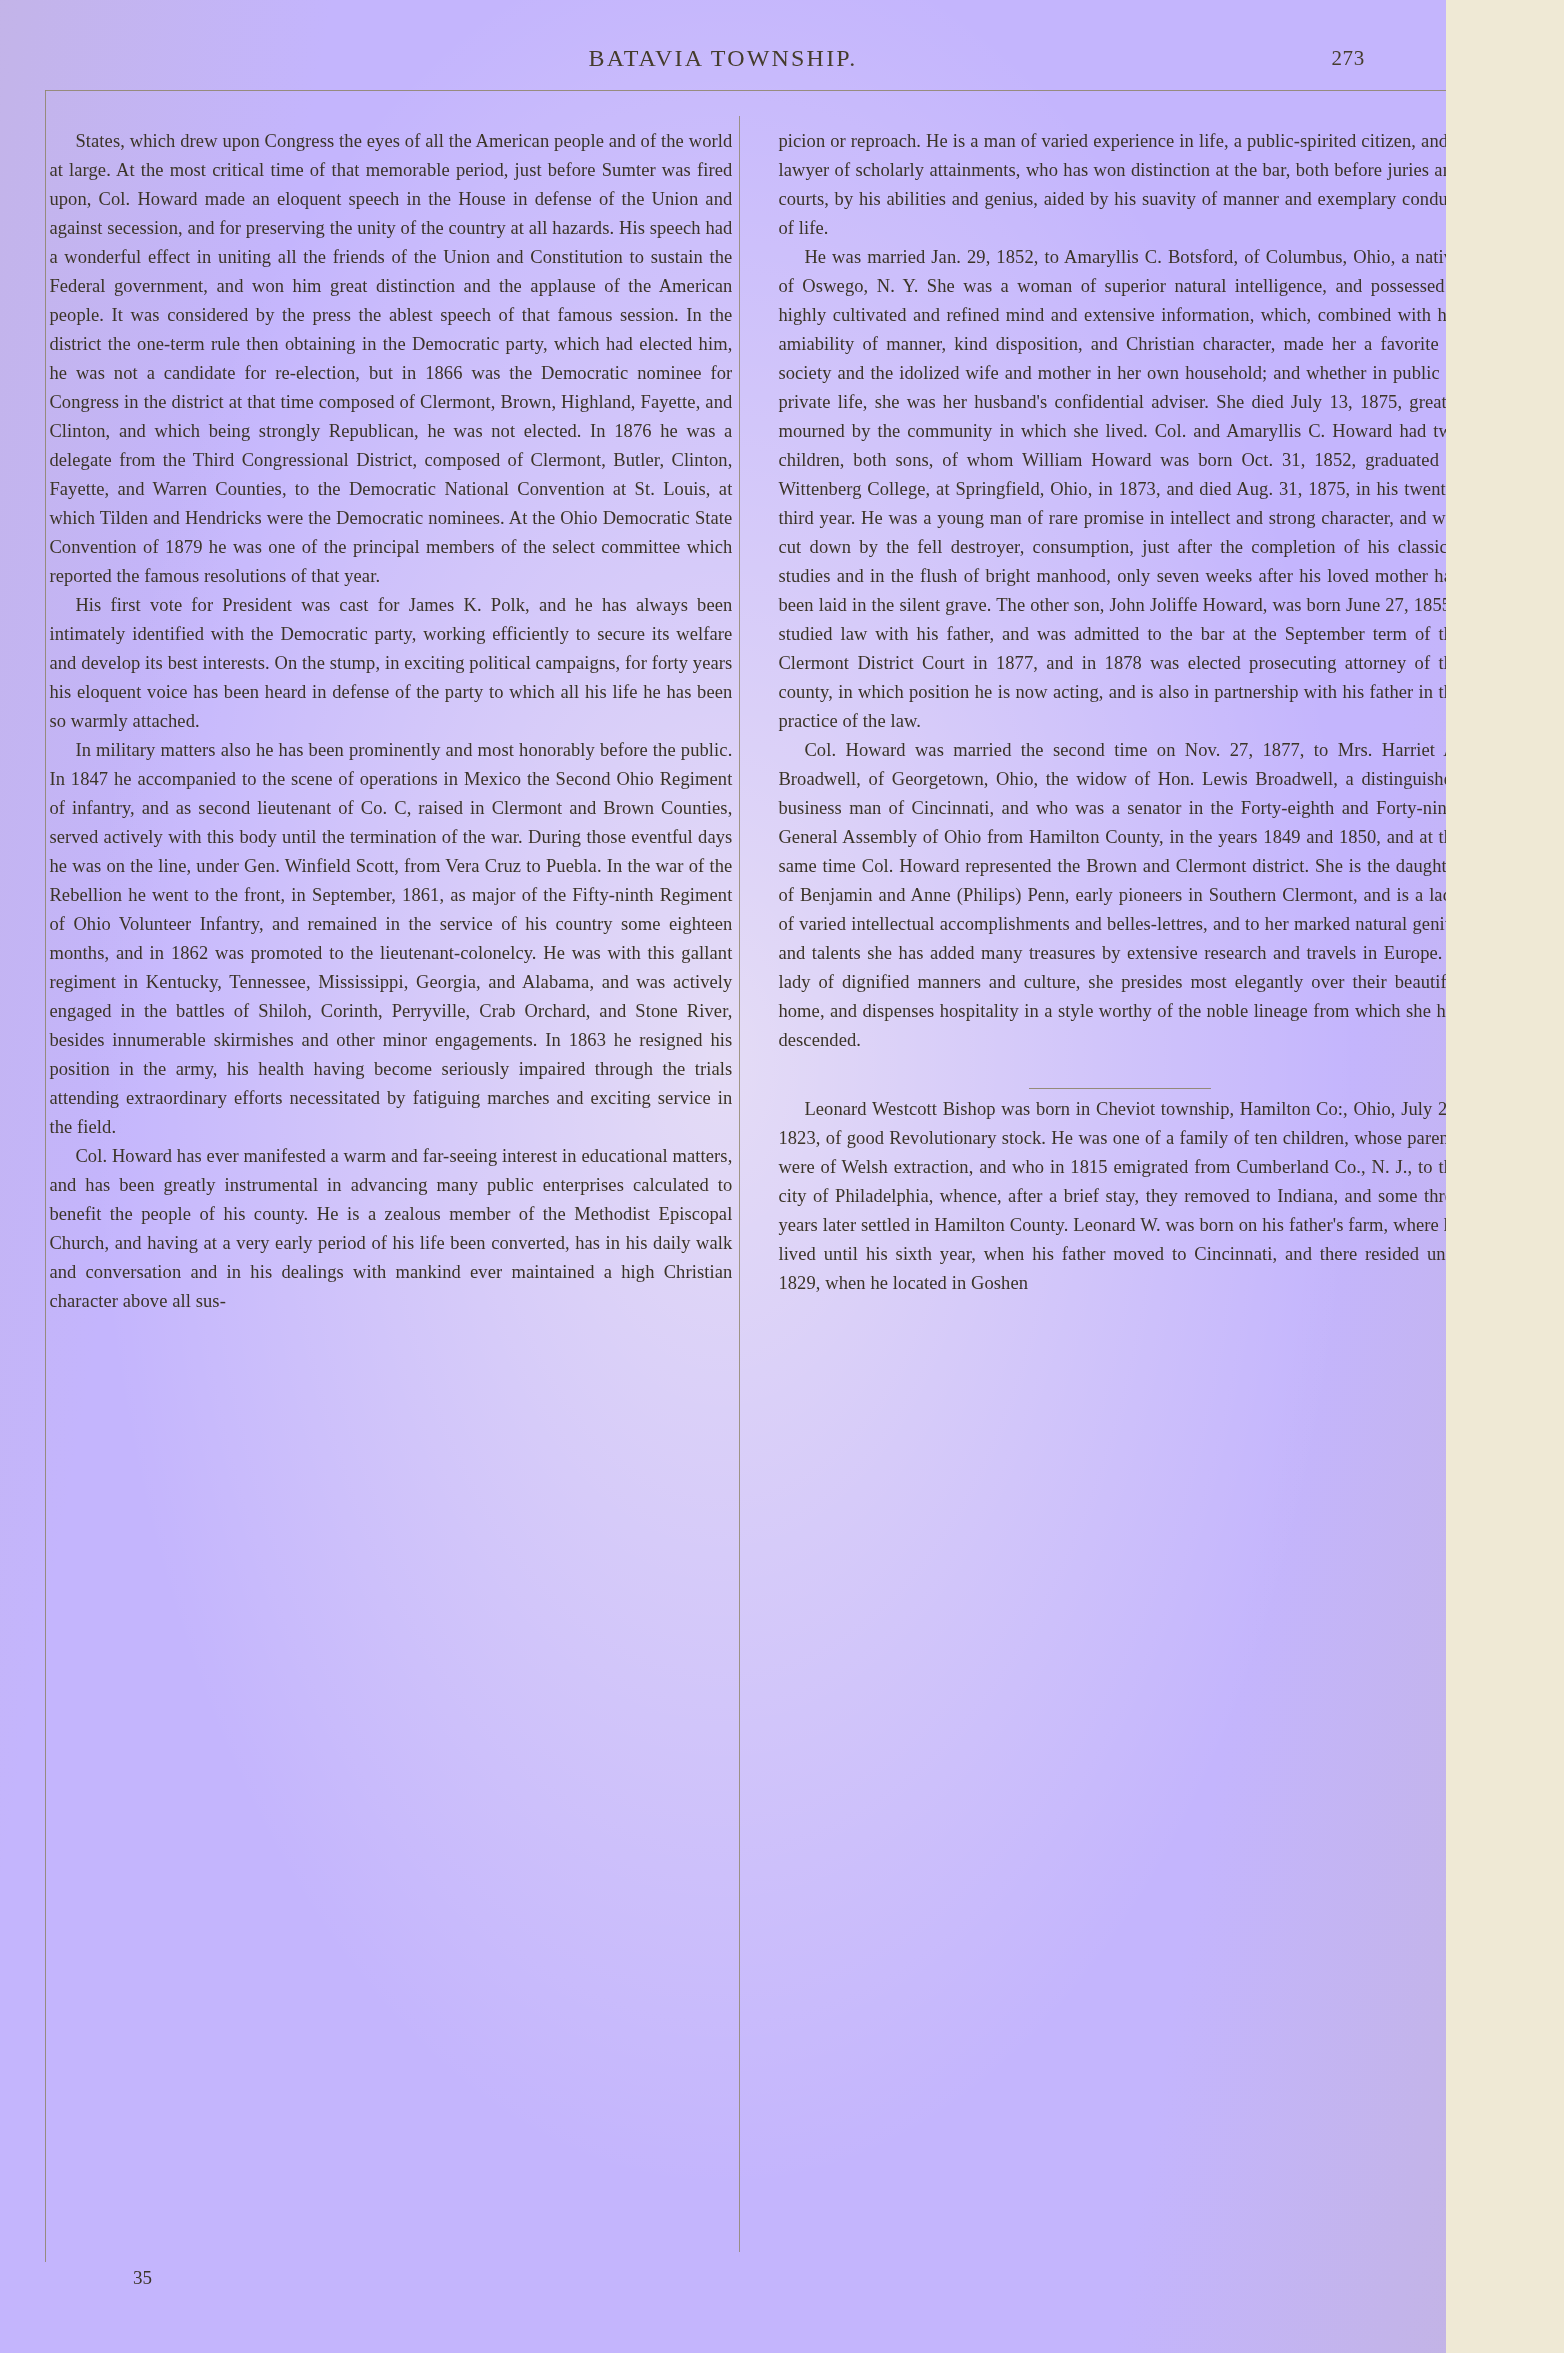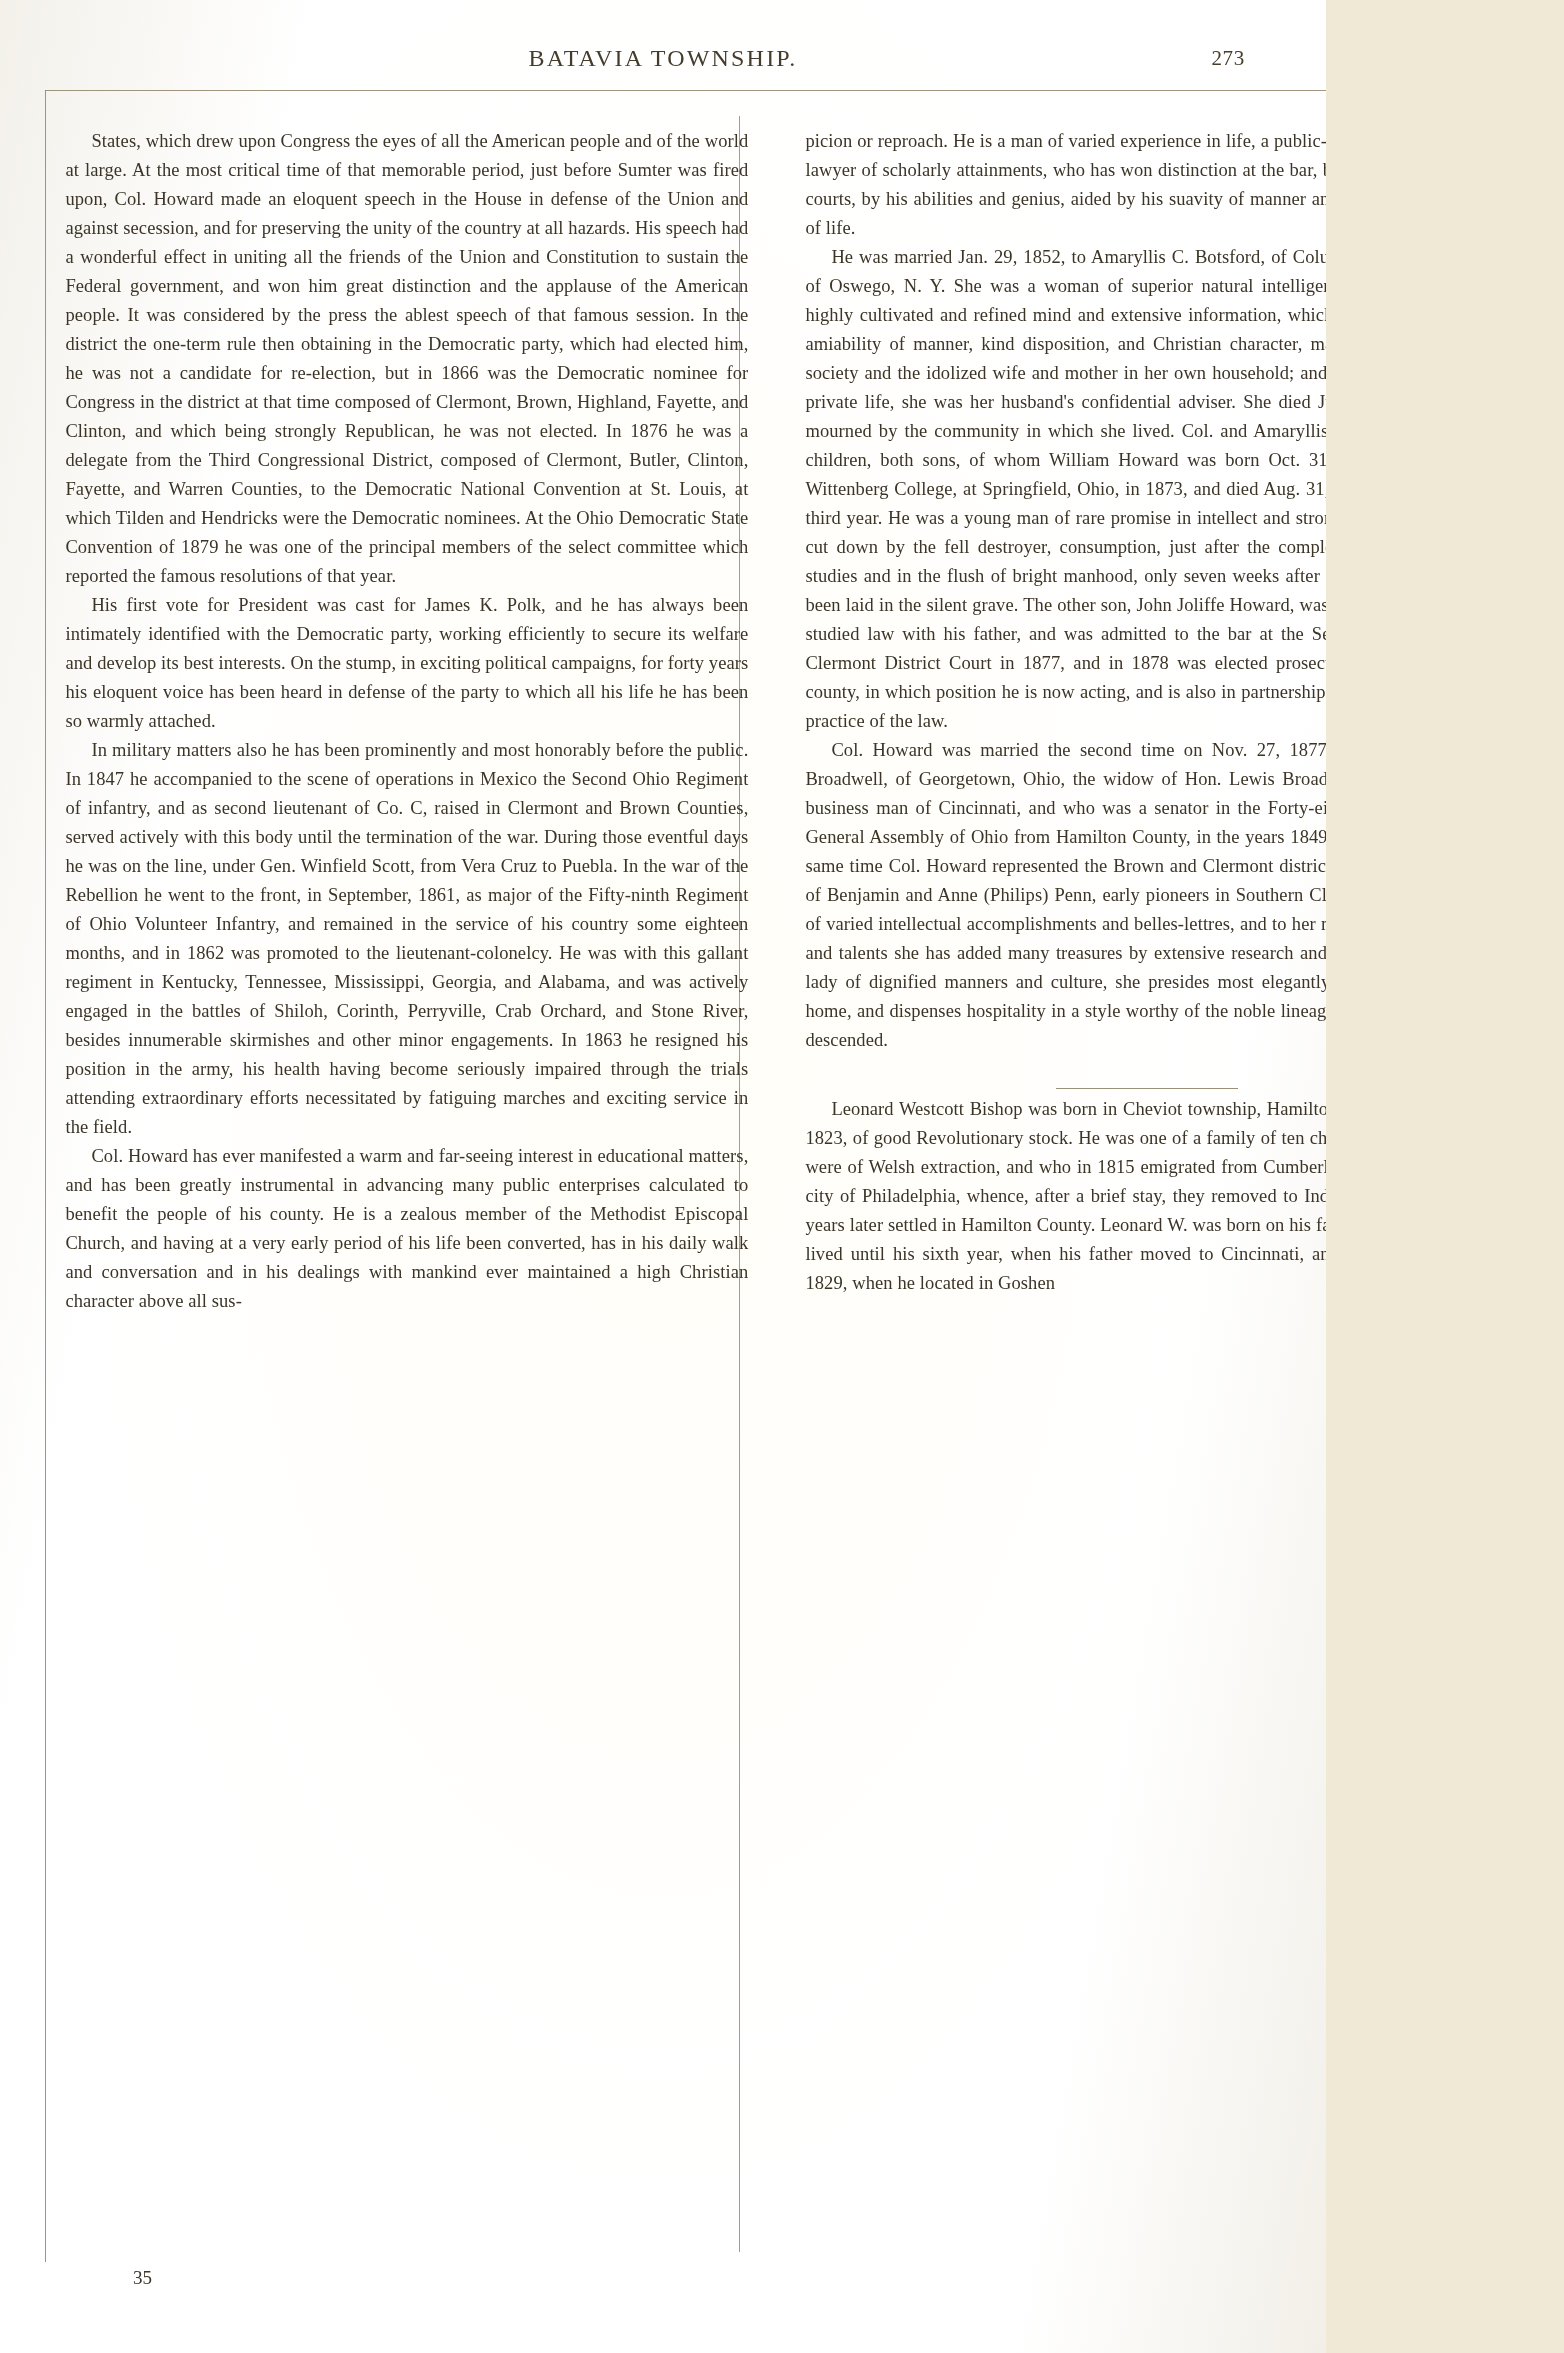--- a/index.html
+++ b/index.html
@@ -2,23 +2,23 @@
 <html style="font-size:11.6px"><head>
 <meta charset="utf-8">
 <style>
   html, body {
     margin: 0;
     padding: 0;
     background: #efe9d5;
   }
   .page {
     position: relative;
-    width: 1326px;
+    width: 1446px;
     height: 2354px;
-    background: #ffffff;
+    background: #c4b5fd;
     box-sizing: border-box;
     font-family: "Liberation Serif", serif;
     color: #3a3326;
     overflow: hidden;
   }
   
   .page::before {
     content: "";
     position: absolute;
     inset: 0;
@@ -66,24 +66,24 @@
     position: absolute;
     top: 90px;
     left: 1518px;
     height: 2172px;
     border-left: 1.5px solid #8e8469;
     opacity: .85;
   }
   .columns {
     position: absolute;
     top: 127px;
-    left: 61px;
+    left: 45px;
     width: 1475px;
     display: flex;
-    gap: 11px;
+    gap: 0;
   }
   .col {
     width: 683px;
     padding: 0 0 0 0;
   }
   .col.left { margin-left: 4.4px; }
   .col.right { margin-left: 46px; }
   .divider {
     position: absolute;
     top: 116px;

